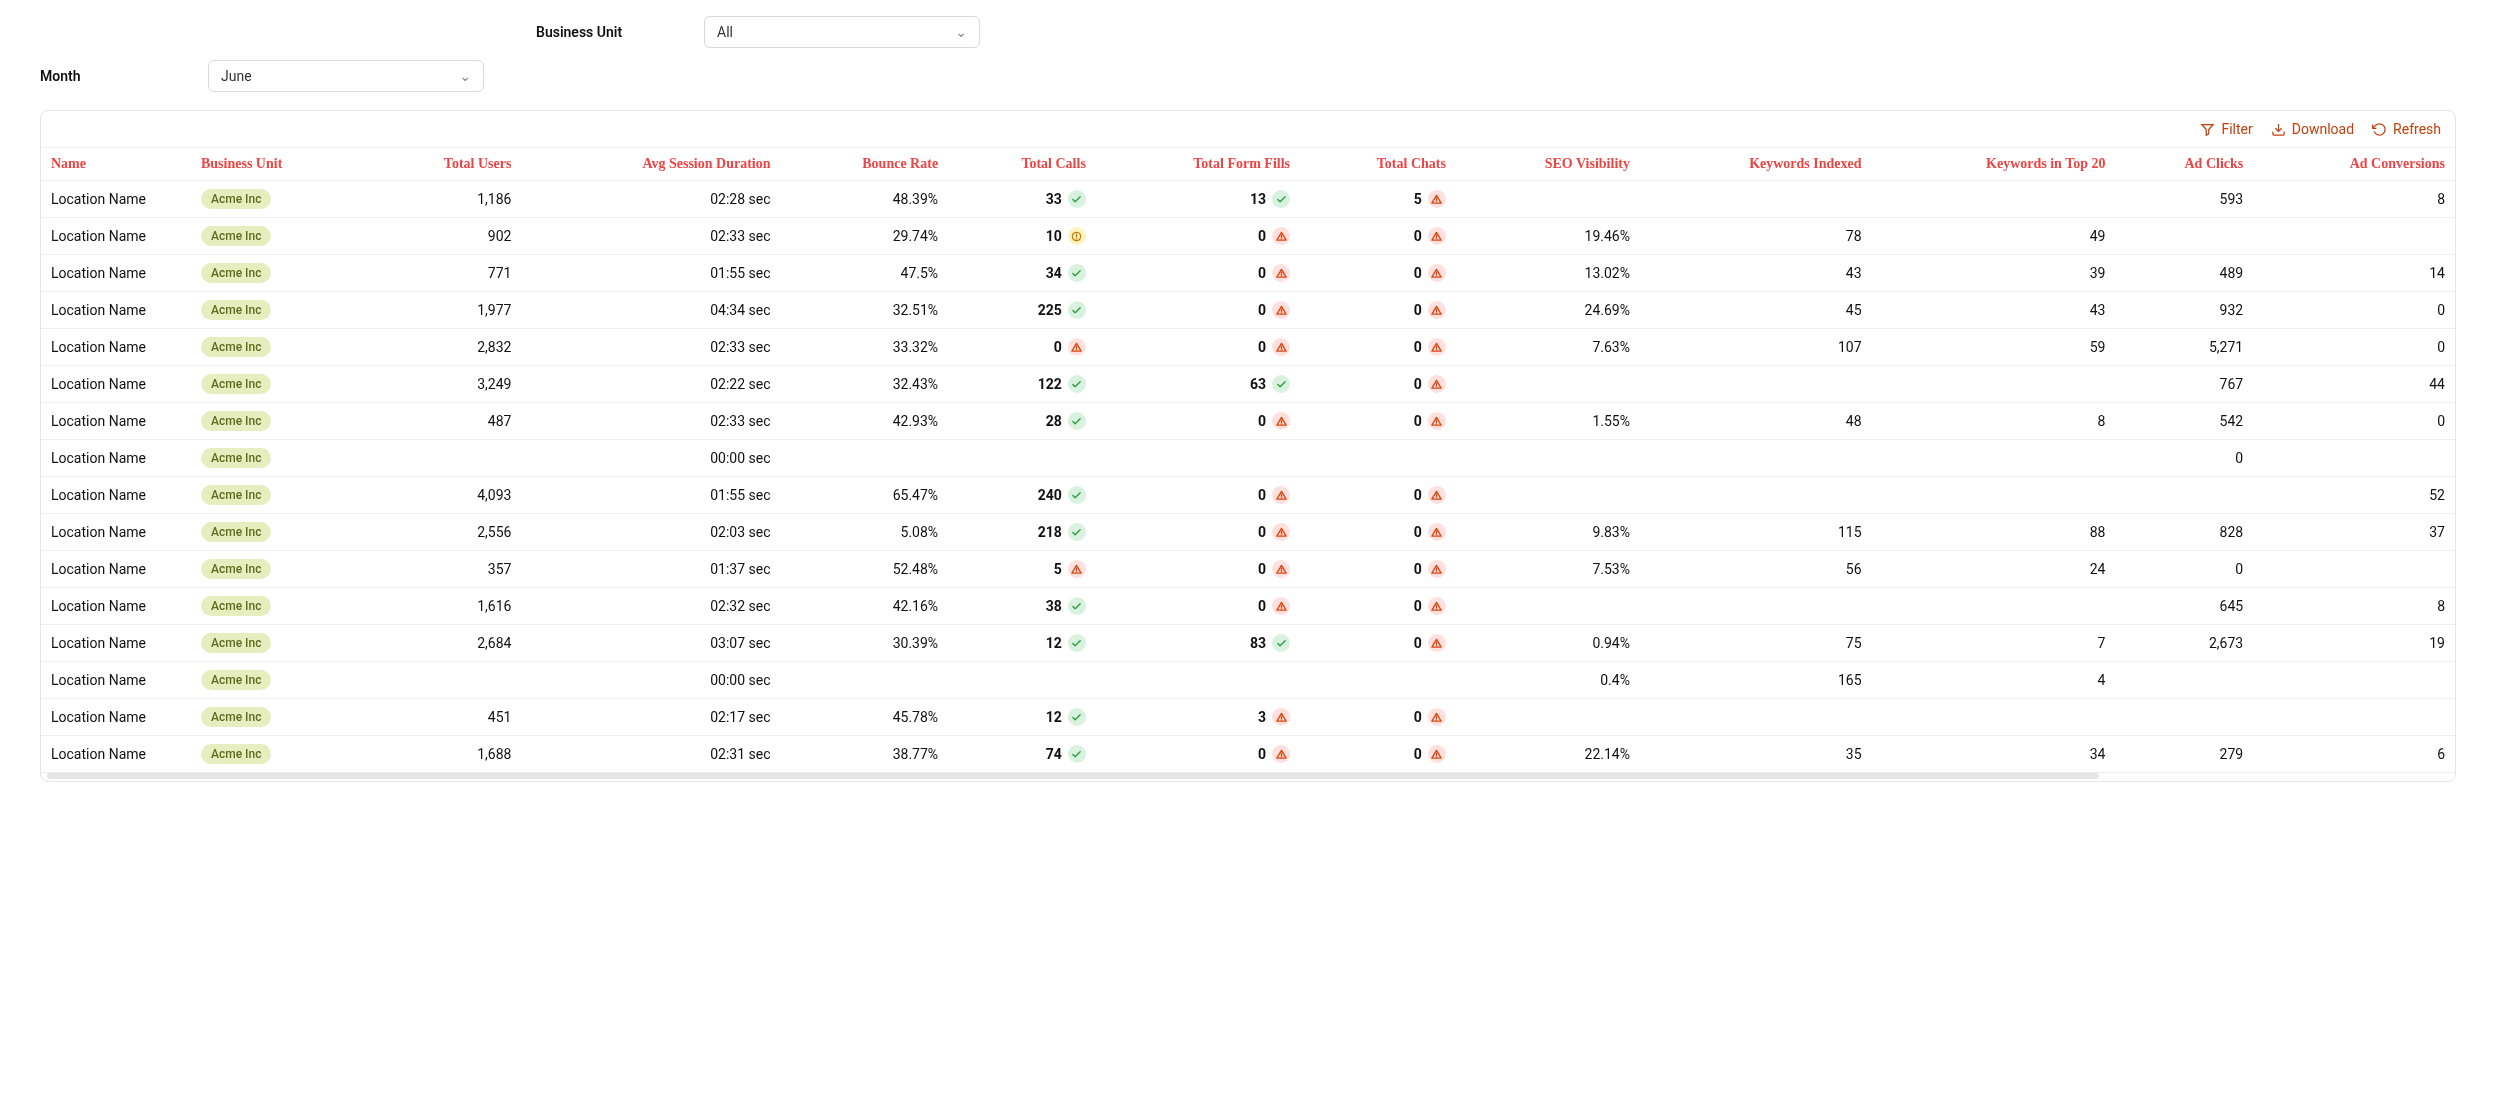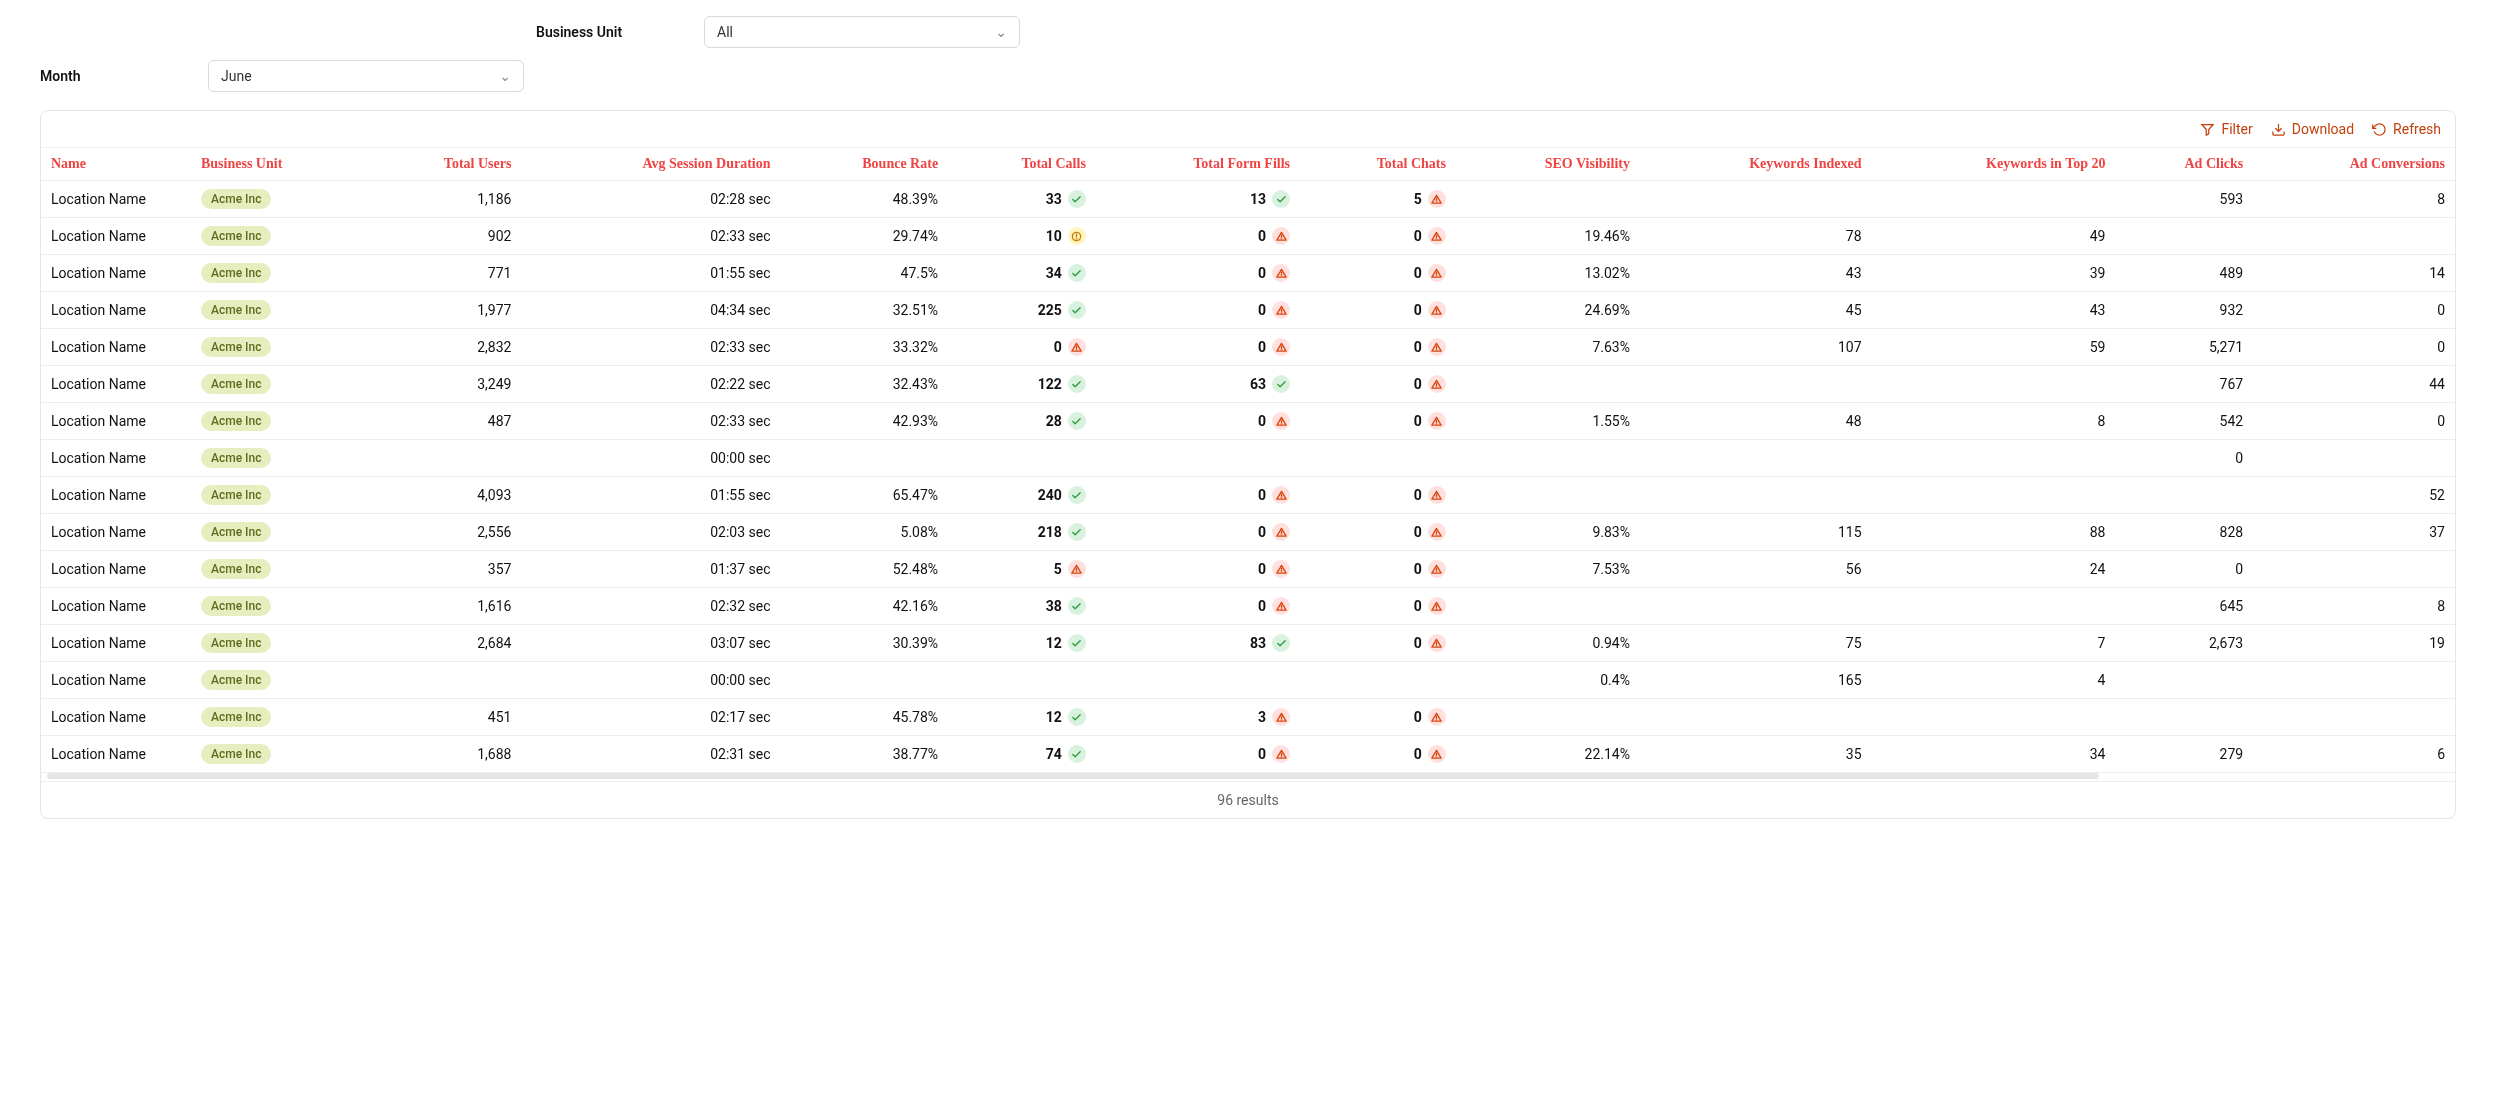--- a/index.html
+++ b/index.html
@@ -26,21 +26,21 @@
     display: flex;
     align-items: center;
     justify-content: space-between;
     border: 1px solid #d9d9d9;
     border-radius: 6px;
     padding: 7px 12px;
     background: #fff;
     cursor: pointer;
     font-size: 14px;
     color: #333;
-    width: 316px;
+    width: 276px;
   }
   .select .chev { color: #888; }
 
   
   .panel {
     border: 1px solid #e5e5e5;
     border-radius: 8px;
     overflow: hidden;
   }
   .toolbar {
@@ -766,14 +766,13 @@
             <td>35</td>
             <td>34</td>
             <td>279</td>
             <td>6</td>
           </tr>
         </tbody>
     </table>
   </div>
   <div class="fake-scroll"></div>
 
-  <div class="footer-count">96 results</div>
 </div>
 
 </body></html>

